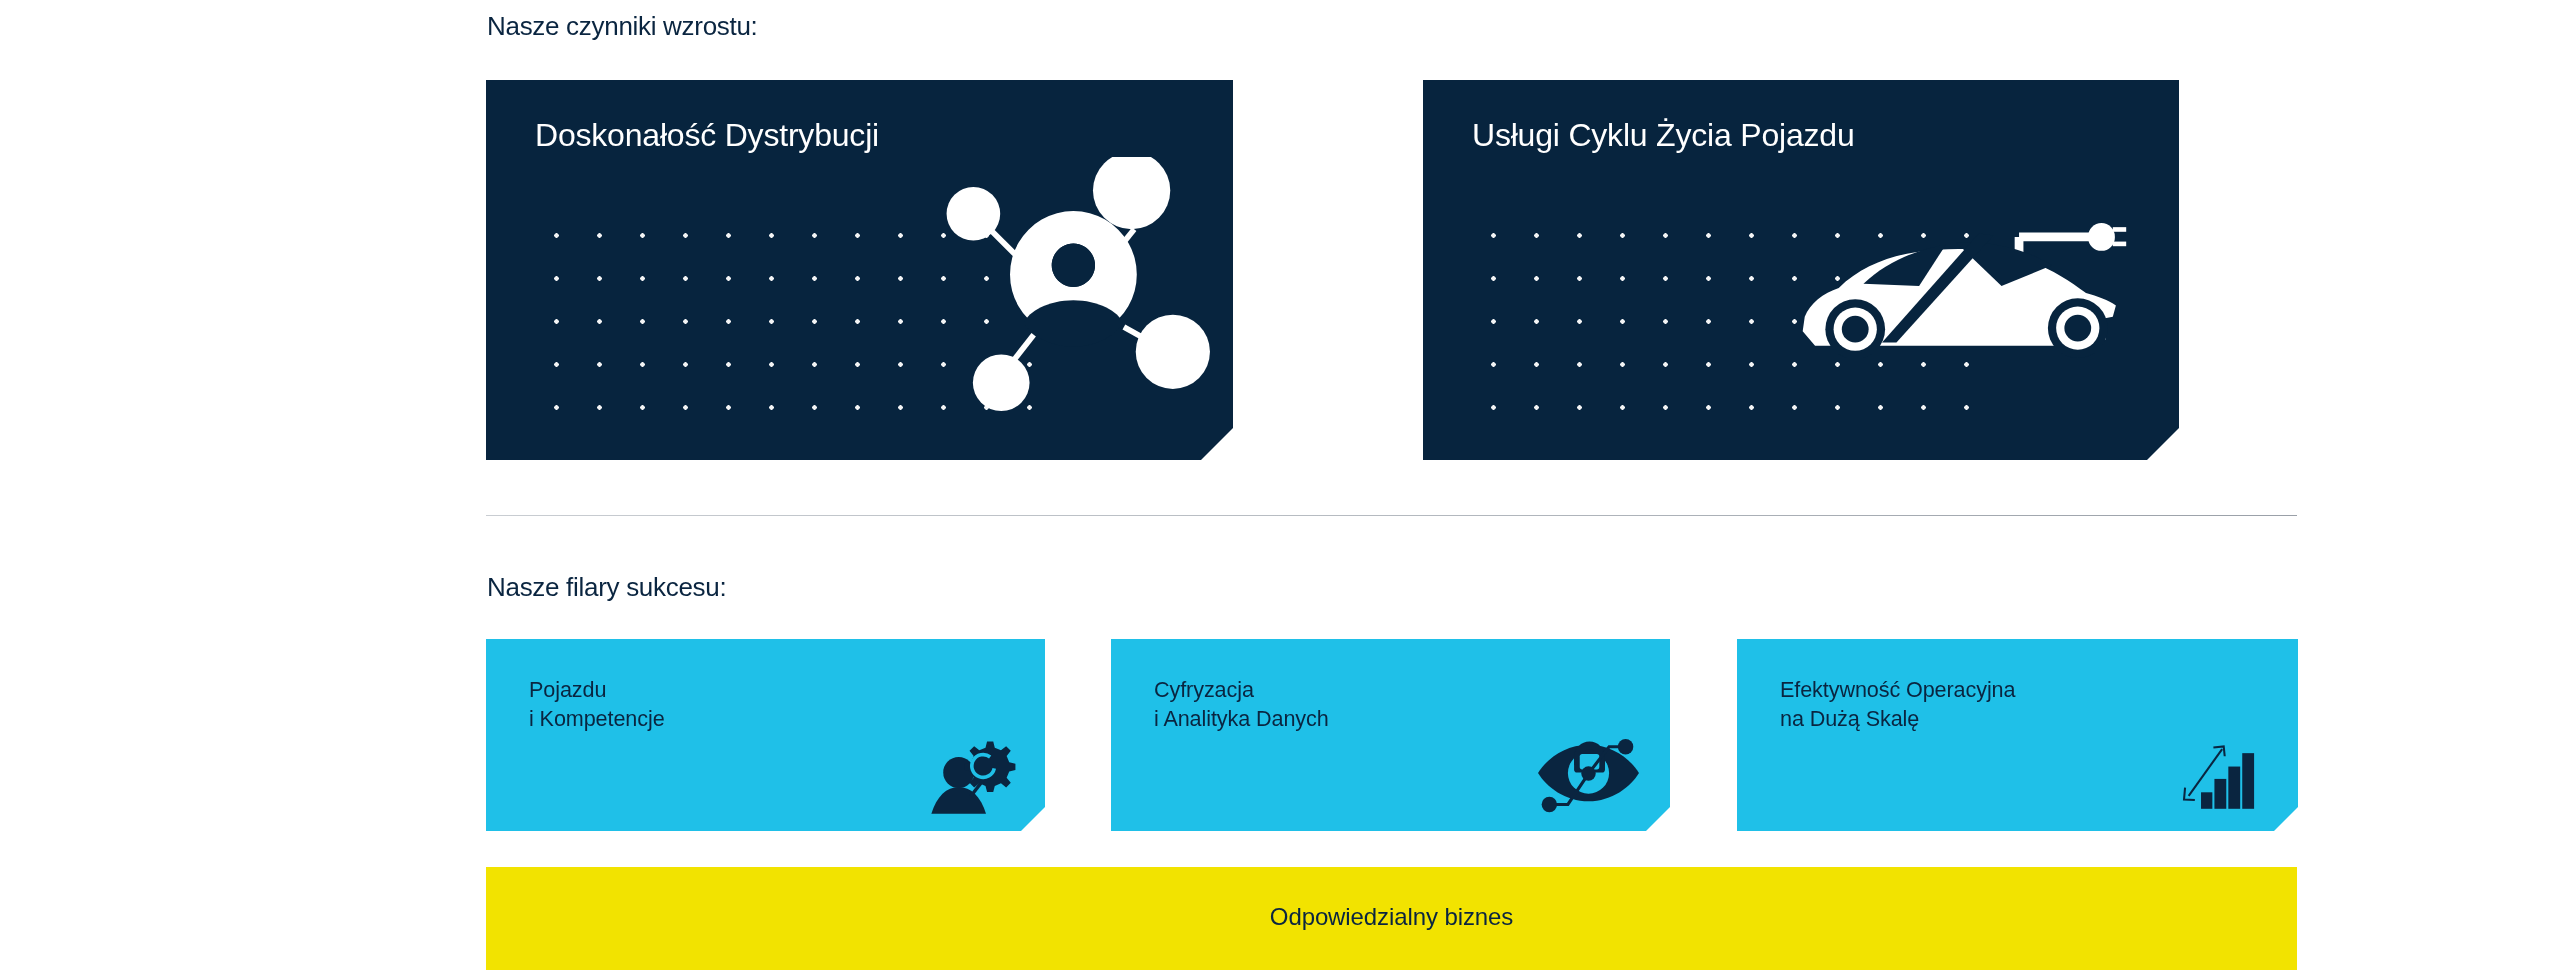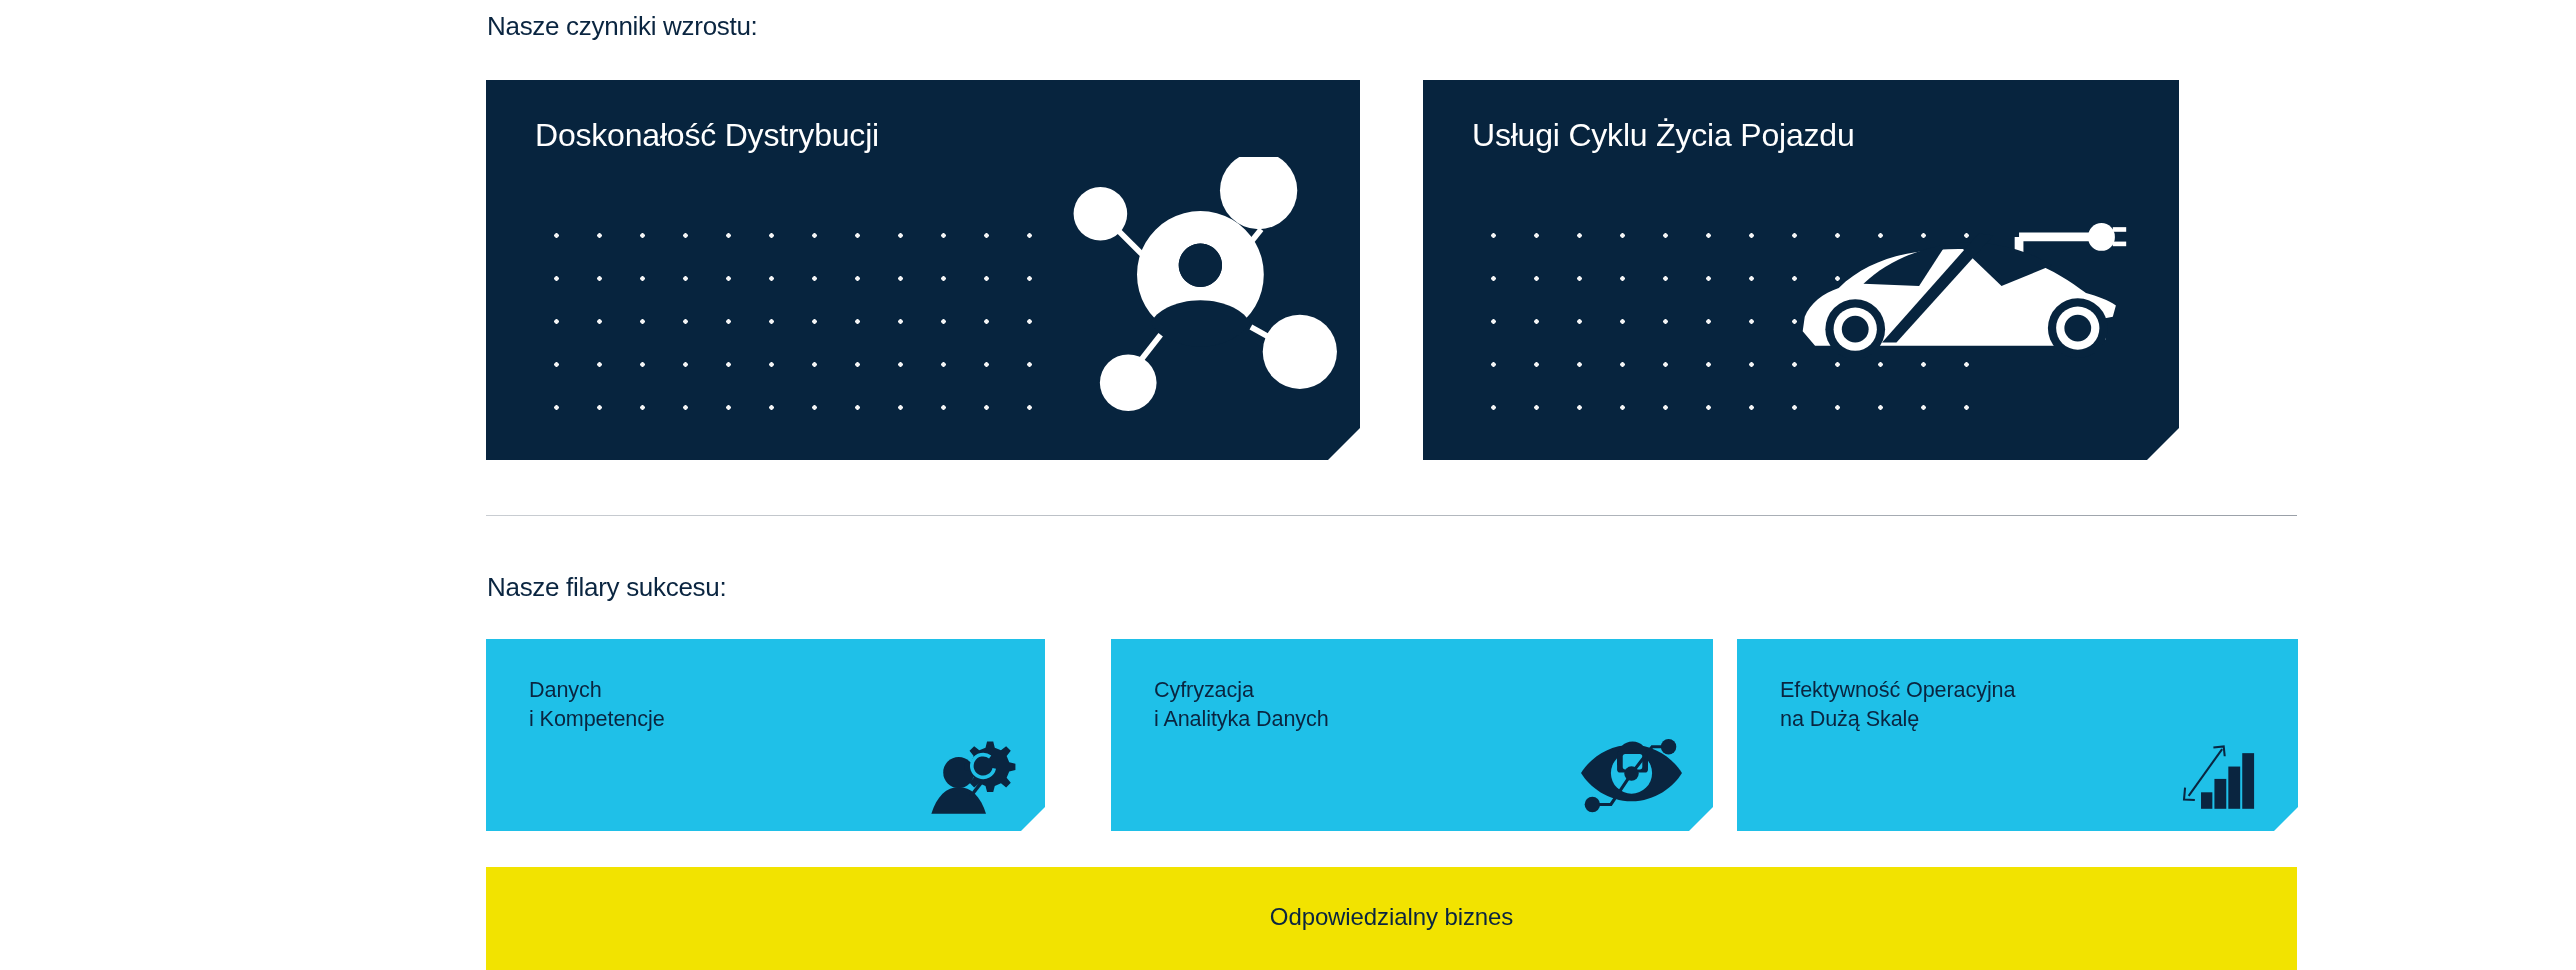--- a/index.html
+++ b/index.html
@@ -30,21 +30,21 @@
   #heading-growth { left: 487px; top: 13.4px; }
   #heading-pillars { left: 487px; top: 574px; }
 
   
   .dark-card {
     position: absolute;
     background: #07243E;
     overflow: hidden;
     clip-path: polygon(0 0, 100% 0, 100% calc(100% - 32px), calc(100% - 32px) 100%, 0 100%);
   }
-  #card-distribution { left: 486px; top: 80px; width: 874px; height: 380px; }
+  #card-distribution { left: 486px; top: 80px; width: 747px; height: 380px; }
   #card-lifecycle    { left: 1423px; top: 80px; width: 756px; height: 380px; }
 
   .dot-grid {
     position: absolute;
     left: 49px;
     top: 134px;
     width: 515px;
     height: 219px;
     background-image:
       radial-gradient(#ffffff 0px, #ffffff 2.1px, transparent 2.4px);
@@ -87,21 +87,21 @@
   
   .pillar-card {
     position: absolute;
     top: 639px;
     height: 192px;
     background: #1FC0E8;
     clip-path: polygon(0 0, 100% 0, 100% calc(100% - 24px), calc(100% - 24px) 100%, 0 100%);
     overflow: hidden;
   }
   #pillar-culture  { left: 486px;  width: 559px; }
-  #pillar-digital  { left: 1111px; width: 602px; }
+  #pillar-digital  { left: 1111px; width: 559px; }
   #pillar-efficiency { left: 1737px; width: 561px; }
 
   .pillar-text {
     position: absolute;
     left: 43px;
     top: 37px;
     font-size: 21.6px;
     line-height: 1.34;
     color: #0A2540;
     font-weight: 400;
@@ -204,21 +204,21 @@
         <circle cx="566" cy="272" r="26" fill="#07243E"></circle>
       </svg>
     </div>
   </div>
 
   <div id="section-divider"></div>
 
   <div id="heading-pillars" class="section-heading">Nasze filary sukcesu:</div>
 
   <div id="pillar-culture" class="pillar-card">
-    <div class="pillar-text">Danych
+    <div class="pillar-text">Pojazdu
 i Kompetencje</div>
     <div id="icon-person-gear-wrap" class="pillar-icon">
       <svg viewBox="0 0 190 180" width="98" height="93" aria-hidden="true">
         <g fill="#0A2540">
           <circle cx="75" cy="88" r="30"></circle>
           <path d="M22 168 c10 -34 30 -52 53 -52 c23 0 43 18 53 52 z"></path>
           <path d="M96 132 L134 82 l5 5 L101 136 z"></path>
           <path d="M130 28
             l12 0 l3 12 l12 5 l10 -8 l9 9 l-8 10 l5 12 l12 3 l0 12 l-12 3 l-5 12 l8 10 l-9 9 l-10 -8 l-12 5 l-3 12 l-12 0 l-3 -12 l-12 -5 l-10 8 l-9 -9 l8 -10 l-5 -12 l-12 -3 l0 -12 l12 -3 l5 -12 l-8 -10 l9 -9 l10 8 l12 -5 z"></path>
         </g>

